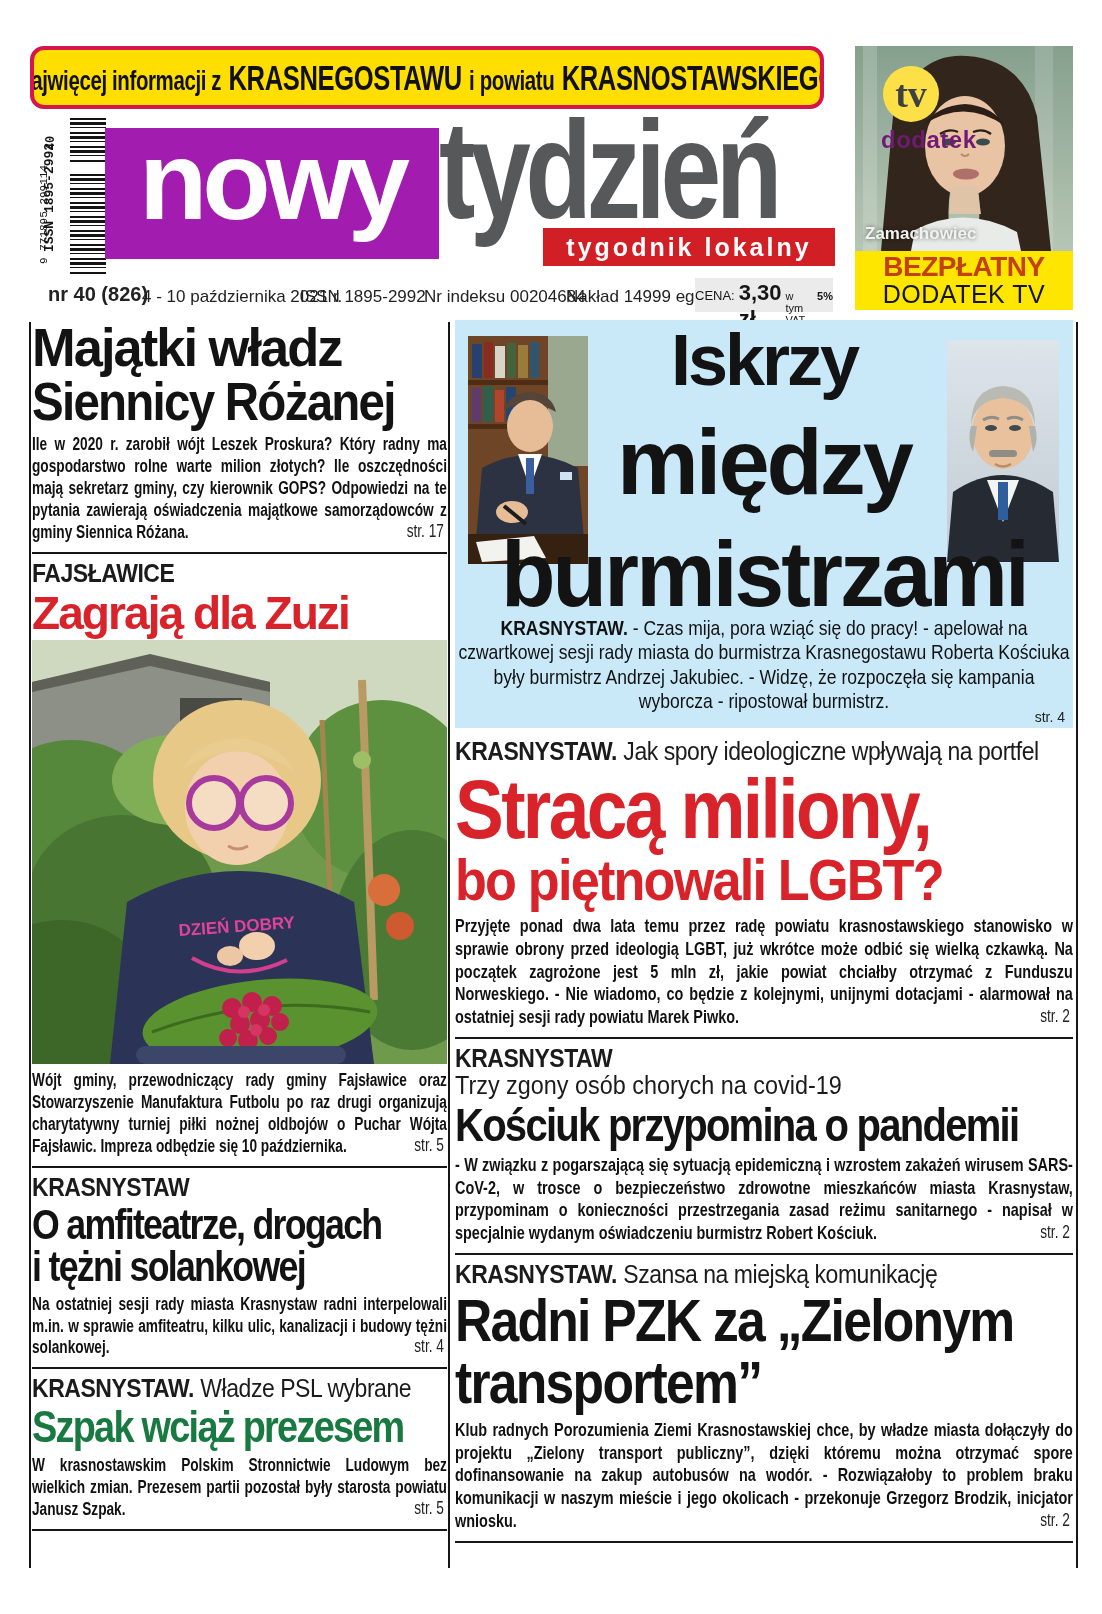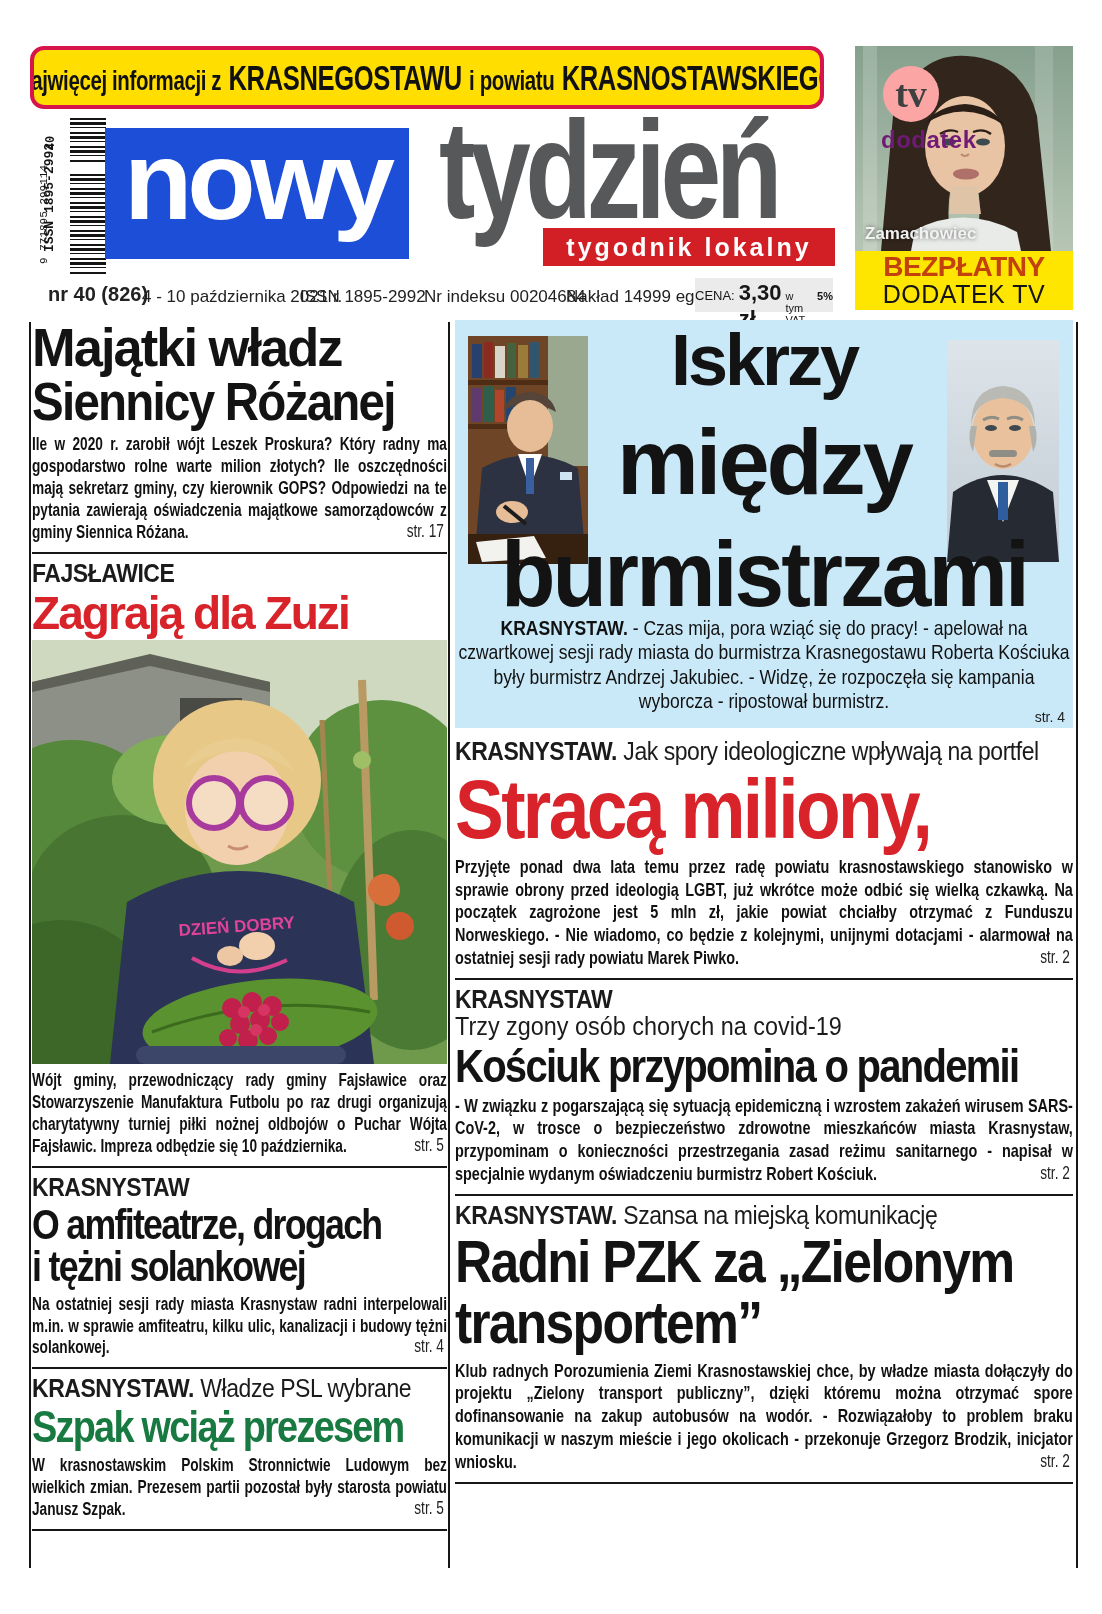--- a/index.html
+++ b/index.html
@@ -16,42 +16,42 @@
   #top-banner{left:30px;top:46px;width:786px;height:55px;background:#ffde00;
     border:4px solid #d6154d;border-radius:14px;display:flex;align-items:center;justify-content:center;overflow:hidden;}
   #top-banner .line{white-space:nowrap;transform:scaleX(.73);transform-origin:50% 50%;
     font-weight:700;font-size:28px;letter-spacing:-.5px;color:#111;}
   #top-banner .big{font-size:35px;}
   #top-banner .sp{display:inline-block;width:10px;}
 
   
   #tv-box{left:855px;top:46px;width:218px;height:264px;}
   #tv-photo{position:relative;width:218px;height:205px;overflow:hidden;background:#8fa693;}
-  #tv-circle{position:absolute;left:28px;top:20px;width:56px;height:56px;border-radius:50%;background:#fca5a5;
+  #tv-circle{position:absolute;left:28px;top:20px;width:56px;height:56px;border-radius:50%;background:#fde047;
     display:flex;align-items:center;justify-content:center;font-family:"Liberation Serif",serif;
     font-weight:700;font-size:38px;color:#3f4040;line-height:1;}
   #tv-dodatek{position:absolute;left:26px;top:80px;color:#701a75;font-weight:700;font-size:24px;letter-spacing:.5px;}
   #tv-caption{position:absolute;left:10px;top:178px;color:#f2f2f2;font-weight:700;font-size:17px;text-shadow:0 0 4px rgba(0,0,0,.55);}
   #tv-promo{width:218px;height:59px;background:#ffe600;display:flex;flex-direction:column;
     align-items:center;justify-content:center;line-height:1.02;}
   #tv-promo .l1{font-weight:700;font-size:28px;letter-spacing:-.5px;color:#c2410c;}
   #tv-promo .l2{font-weight:400;font-size:25px;letter-spacing:.5px;color:#141414;}
 
   
   #barcode-area{left:30px;top:114px;width:76px;height:164px;}
   #issn-rot{position:absolute;left:-56px;top:76px;transform:rotate(-90deg);transform-origin:50% 50%;
     font-family:"Liberation Mono",monospace;font-size:13px;font-weight:700;white-space:nowrap;width:150px;text-align:center;}
   #bars{position:absolute;left:40px;top:4px;width:36px;height:156px;
     background:repeating-linear-gradient(180deg,#141414 0 2px,#fff 2px 4px,#141414 4px 7px,#fff 7px 9px,#141414 9px 10px,#fff 10px 14px);}
   #bars-gap{position:absolute;left:40px;top:48px;width:36px;height:10px;background:#fff;}
   #bc-40{position:absolute;left:14px;top:22px;transform:rotate(-90deg);font-family:"Liberation Mono",monospace;font-size:12px;font-weight:700;}
   #bc-num{position:absolute;left:8px;top:150px;transform:rotate(-90deg);transform-origin:0 0;
     font-family:"Liberation Mono",monospace;font-size:11px;white-space:nowrap;}
   #logo-area{left:105px;top:114px;width:730px;height:152px;}
-  #logo-nowy-box{position:absolute;left:0;top:14px;width:304px;height:131px;background:#1d4ed8;
+  #logo-nowy-box{position:absolute;left:0;top:14px;width:334px;height:131px;background:#a21caf;
     display:flex;align-items:center;justify-content:center;}
   #logo-nowy-box span{color:#fff;font-weight:700;font-size:112px;letter-spacing:-5px;line-height:1;margin-top:-26px;}
   #logo-tydzien{position:absolute;left:334px;top:-28px;font-size:140px;font-weight:700;color:#57585a;
     letter-spacing:-7px;line-height:1.2;white-space:nowrap;transform:scaleX(.78);transform-origin:0 0;}
   #logo-tagline{position:absolute;left:438px;top:114px;width:292px;height:38px;background:#d21f26;color:#fff;
     display:flex;align-items:center;justify-content:center;font-weight:700;font-size:25px;letter-spacing:3px;}
 
   
   .info{position:absolute;top:287px;font-size:17px;color:#222;}
   #info-issue{left:48px;top:283px;font-size:20px;font-weight:700;}
@@ -335,20 +335,23 @@
     <div class="lead-line" id="lead-l3"><span class="cond-c" style="--sx:.96;">burmistrzami</span></div>
     <div id="lead-body"><b>KRASNYSTAW.</b><span> - Czas mija, pora wziąć się do pracy! - apelował na czwartkowej sesji rady miasta do burmistrza Krasnegostawu Roberta Kościuka były burmistrz Andrzej Jakubiec. - Widzę, że rozpoczęła się kampania wyborcza - ripostował burmistrz.</span></div>
     <div id="lead-ref">str. 4</div>
   </div>
 
   <section>
     <p class="kicker"><span class="cond" style="--sx:.92;"><span>KRASNYSTAW.</span><span class="k-rest">Jak spory ideologiczne wpływają na portfel</span></span></p>
     <h2 class="hl hl-red" style="font-size:84px;line-height:.98;margin-top:2px;letter-spacing:-3px;">
       <span class="cond" style="--sx:.87;">Stracą miliony,</span>
     </h2>
+    <h2 class="hl hl-red" style="font-size:58px;line-height:1.02;margin:0;">
+      <span class="cond" style="--sx:.9;">bo piętnowali LGBT?</span>
+    </h2>
     <p class="body cond-pr"><span>Przyjęte ponad dwa lata temu przez radę powiatu krasnostawskiego stanowisko w sprawie obrony przed ideologią LGBT, już wkrótce może odbić się wielką czkawką. Na początek zagrożone jest 5 mln zł, jakie powiat chciałby otrzymać z Funduszu Norweskiego. - Nie wiadomo, co będzie z kolejnymi, unijnymi dotacjami - alarmował na ostatniej sesji rady powiatu Marek Piwko.</span><span class="pageref">str. 2</span></p>
   </section>
 
   <hr class="rule">
 
   <section>
     <p class="kicker"><span class="cond" style="--sx:.92;">KRASNYSTAW</span></p>
     <p class="subkick"><span class="cond" style="--sx:.9;">Trzy zgony osób chorych na covid-19</span></p>
     <h2 class="hl" style="font-size:46px;margin-top:2px;">
       <span class="cond" style="--sx:.87;">Kościuk przypomina o pandemii</span>

